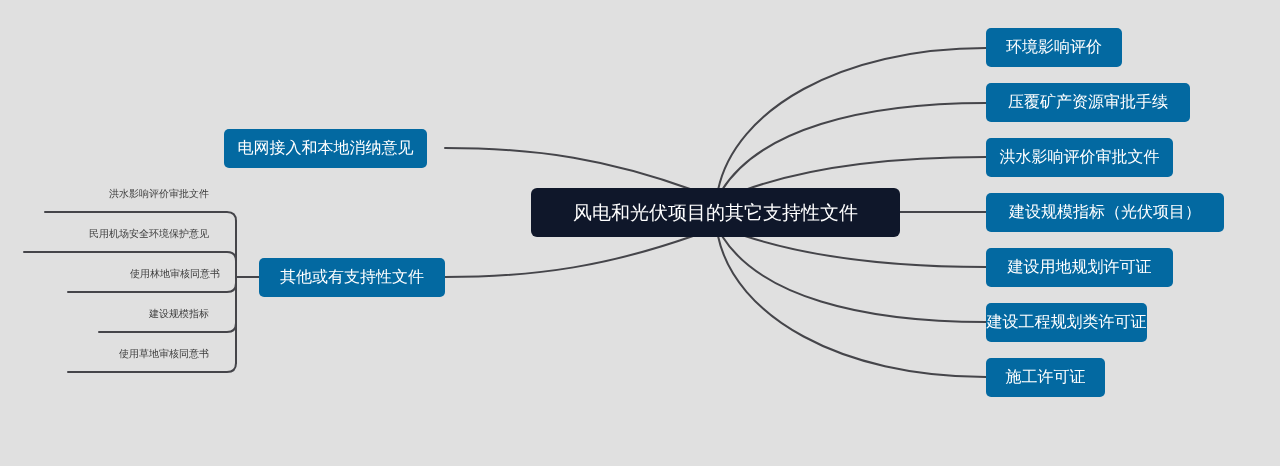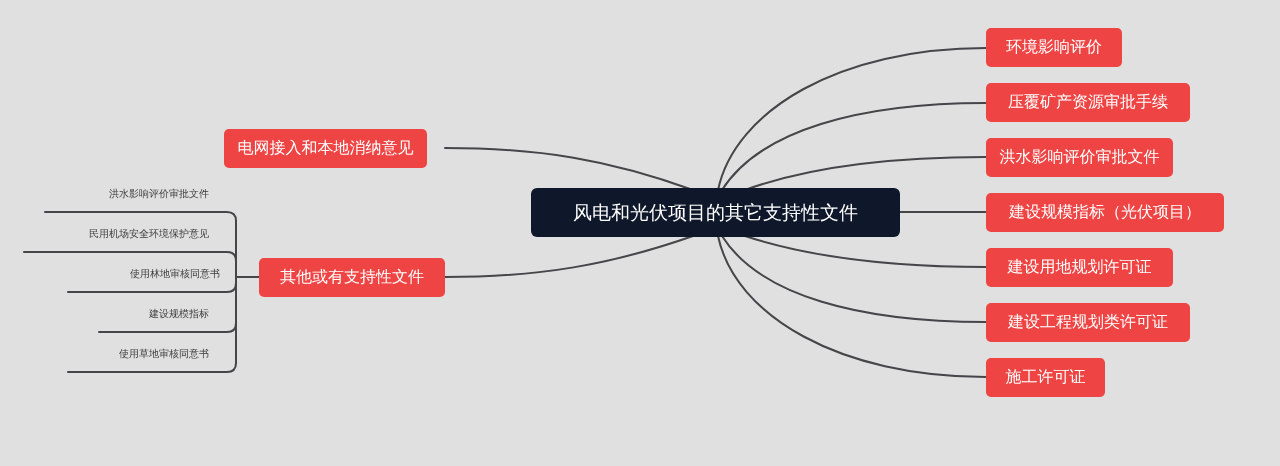--- a/index.html
+++ b/index.html
@@ -36,21 +36,21 @@
     justify-content: center;
     cursor: pointer;
   }
   .root {
     background: #0f172a;
     font-size: 19px;
     height: 49px;
     border-radius: 6px;
   }
   .branch {
-    background: #ef4444;
+    background: #0369a1;
     font-size: 16px;
     height: 39px;
   }
   .leaf {
     position: absolute;
     color: #3c3c3c;
     font-size: 10px;
     white-space: nowrap;
     text-align: right;
     cursor: pointer;
@@ -98,21 +98,21 @@
   </div>
   <div class="node branch" style="left:986px; top:138px; width:187px;">
     <span>洪水影响评价审批文件</span>
   </div>
   <div class="node branch" style="left:986px; top:193px; width:238px;">
     <span>建设规模指标（光伏项目）</span>
   </div>
   <div class="node branch" style="left:986px; top:248px; width:187px;">
     <span>建设用地规划许可证</span>
   </div>
-  <div class="node branch" style="left:986px; top:303px; width:204px;">
+  <div class="node branch" style="left:986px; top:303px; width:161px;">
     <span>建设工程规划类许可证</span>
   </div>
   <div class="node branch" style="left:986px; top:358px; width:119px;">
     <span>施工许可证</span>
   </div>
 
   <div class="node branch" style="left:224px; top:129px; width:203px;">
     <span>电网接入和本地消纳意见</span>
   </div>
   <div class="node branch" style="left:259px; top:258px; width:186px;">

